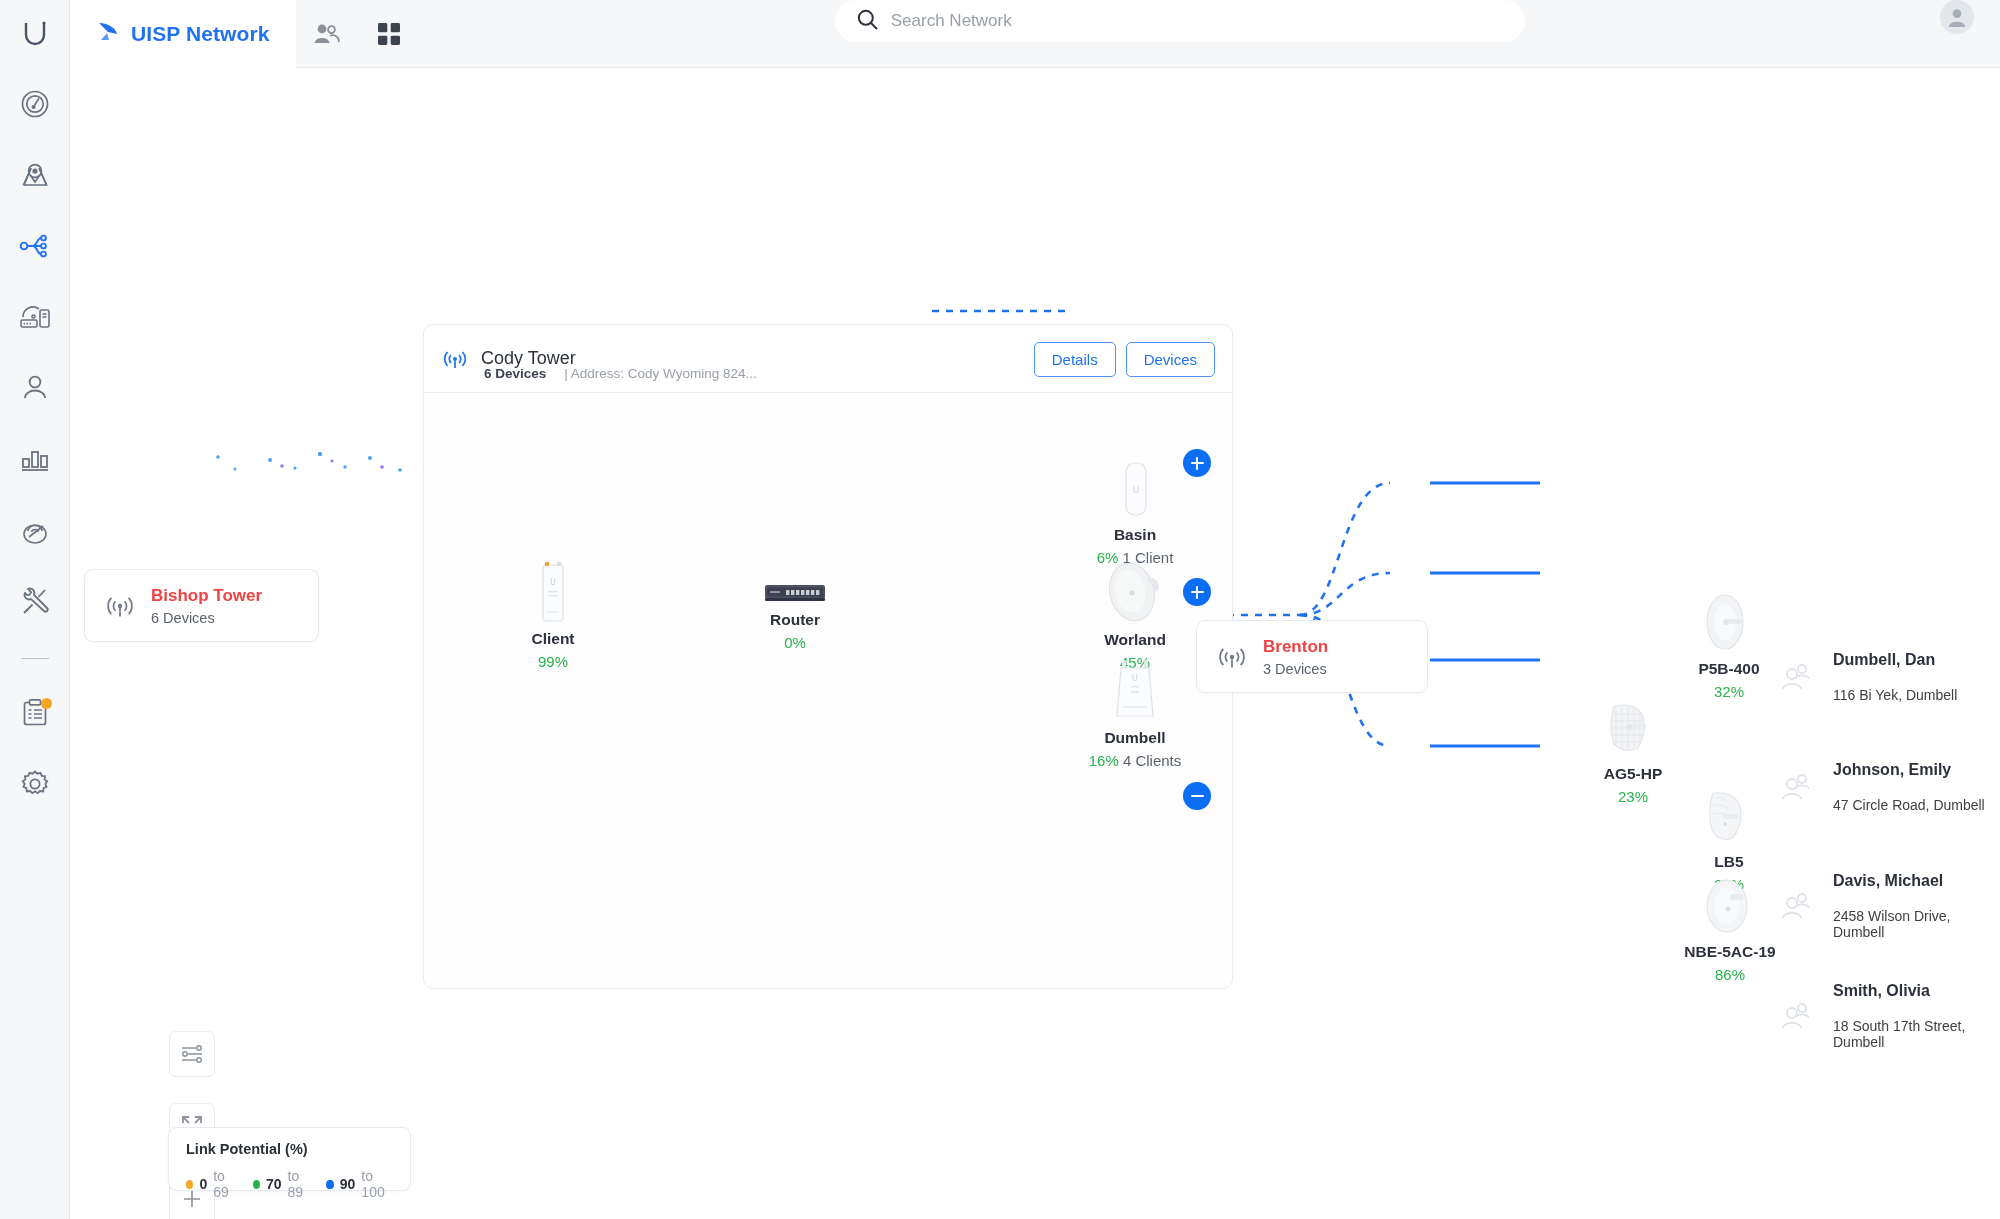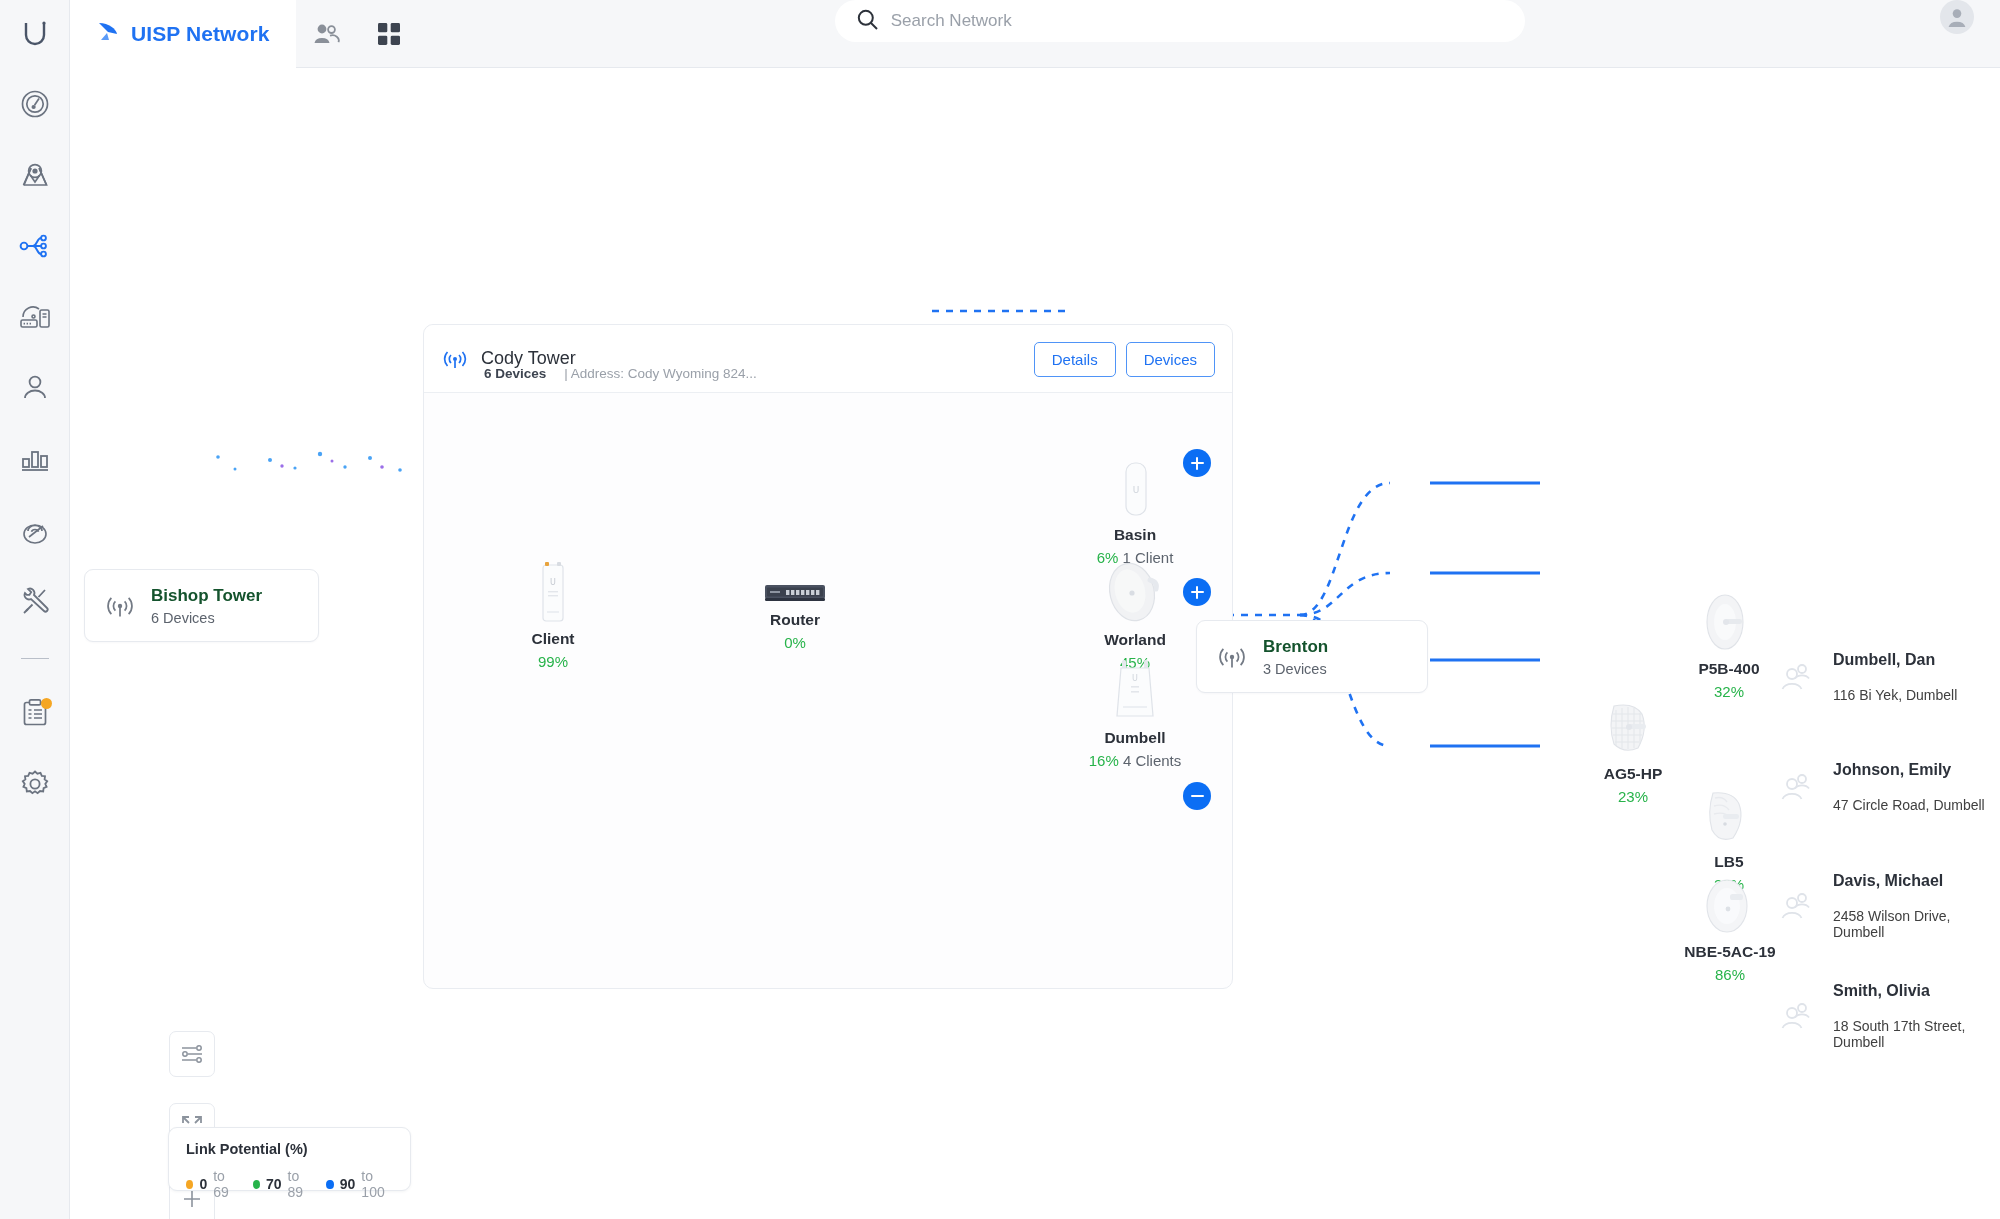--- a/index.html
+++ b/index.html
@@ -126,21 +126,21 @@
   .node .nmeta { font-size: 15px; margin-top: 5px; white-space: nowrap; color: #5c636d; }
   .pct { color: #27b34a; font-weight: 500; }
 
   
   .minicard {
     position: absolute; background: #fff; border: 1px solid #e7eaef; border-radius: 9px;
     display: flex; align-items: center; gap: 16px; padding: 0 20px; cursor: pointer;
     box-shadow: 0 1px 2px rgba(20,30,50,.03);
   }
   .minicard .mi { color: #737a85; display: flex; }
-  .minicard .mt { font-size: 17px; color: #14532d; font-weight: 600; }
+  .minicard .mt { font-size: 17px; color: #ef4444; font-weight: 600; }
   .minicard .ms { font-size: 14.5px; color: #5c636d; margin-top: 4px; }
 
   
   .clientrow { position: absolute; display: flex; align-items: center; gap: 19px; cursor: pointer; }
   .clientrow .cicon { color: #dfe3e9; display: flex; }
   .clientrow .cname { font-size: 16px; color: #2c313a; font-weight: 600; }
   .clientrow .caddr { font-size: 14px; color: #404040; margin-top: 18px; }
 
   
   .bubble {

